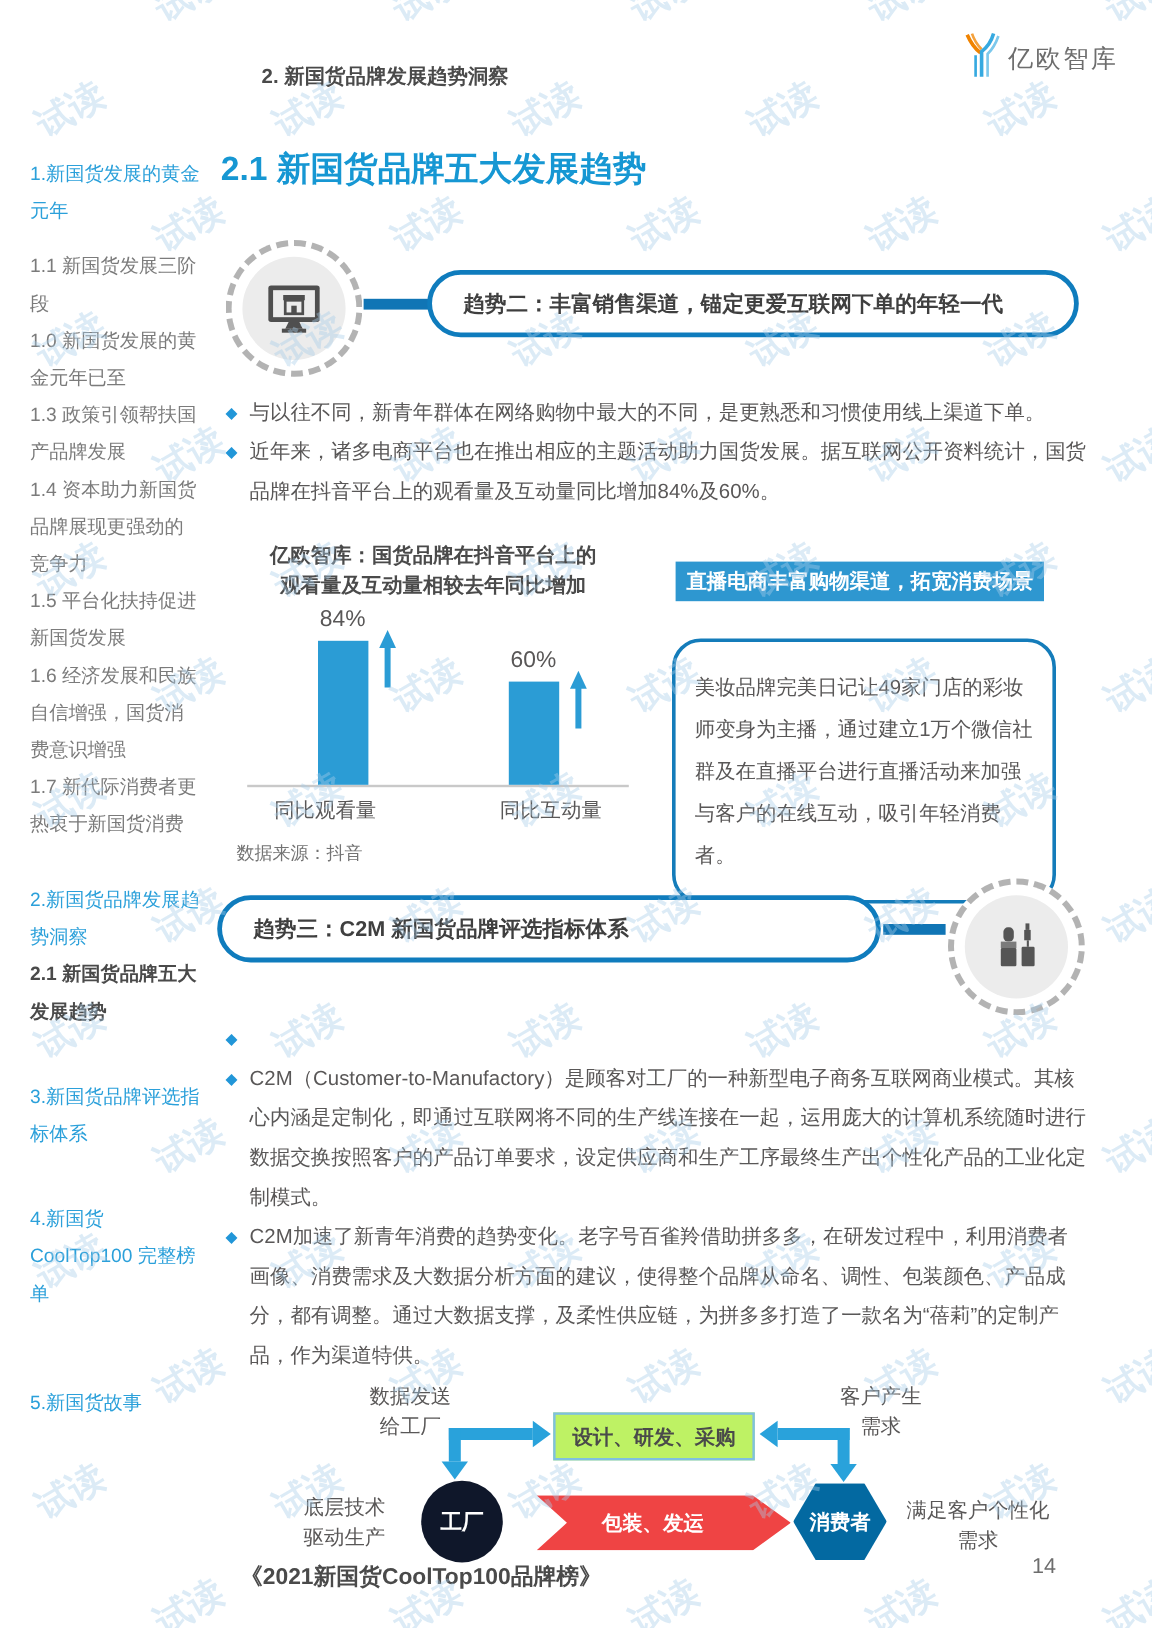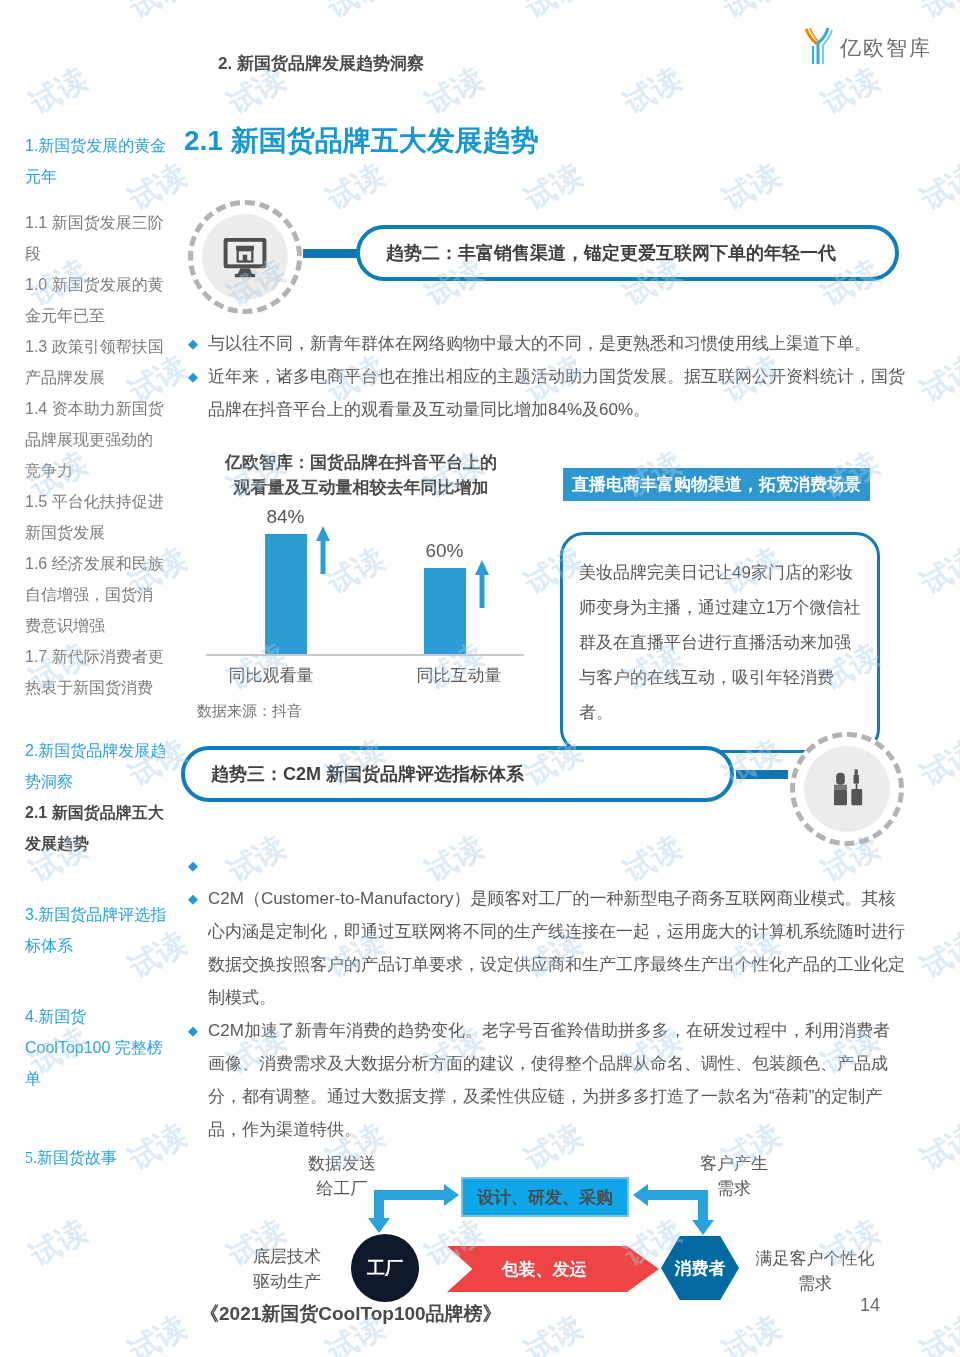--- a/index.html
+++ b/index.html
@@ -49,21 +49,21 @@
   .chart-xlabels div { font-size:17px; color:#595757; width:130px; text-align:center; }
   .chart-source { position:absolute; left:197px; top:702px; font-size:15px; color:#737373; }
 
   
   .ribbon { position:absolute; left:563px; top:468px; background:#2e97d0; color:#ffffff; font-size:17px; font-weight:bold; padding:5px 9px; }
   .quote-box { position:absolute; left:560px; top:532px; width:320px; border:3px solid #147cba; border-radius:24px; padding:20px 16px; font-size:17px; line-height:35px; color:#595757; background:#fff; }
 
   
   .flow { position:absolute; left:185px; top:1148px; width:725px; height:165px; font-size:17px; color:#595757; }
   .flow-label { position:absolute; text-align:center; white-space:pre-line; line-height:25px; }
-  .flow-box { position:absolute; left:276px; top:29px; width:168px; height:40px; border:2px solid #7fc0e0; display:flex; align-items:center; justify-content:center; font-weight:bold; color:#4a4a4a; background:#0ea5e9; }
+  .flow-box { position:absolute; left:276px; top:29px; width:168px; height:40px; border:2px solid #7fc0e0; display:flex; align-items:center; justify-content:center; font-weight:bold; color:#4a4a4a; background:#bef264; }
   .fbar { position:absolute; background:#29a2db; }
   .tri { position:absolute; width:0; height:0; }
   .tri-right { border-top:11px solid transparent; border-bottom:11px solid transparent; border-left:15px solid #29a2db; }
   .tri-left  { border-top:11px solid transparent; border-bottom:11px solid transparent; border-right:15px solid #29a2db; }
   .tri-down  { border-left:11px solid transparent; border-right:11px solid transparent; border-top:15px solid #29a2db; }
   .flow-circle { position:absolute; left:166px; top:86px; width:68px; height:68px; border-radius:50%; background:#0f172a; color:#fff; font-weight:bold; display:flex; align-items:center; justify-content:center; font-size:18px; }
   .flow-hex { position:absolute; left:476px; top:88px; width:78px; height:64px; background:#0369a1; color:#fff; font-weight:bold; display:flex; align-items:center; justify-content:center; font-size:17px; clip-path:polygon(24% 0,76% 0,100% 50%,76% 100%,24% 100%,0 50%); }
   .flow-bigarrow { position:absolute; left:262px; top:98px; width:212px; height:46px; background:#ef4444; color:#fff; font-weight:bold; font-size:17px; display:flex; align-items:center; justify-content:center; padding-right:18px; clip-path:polygon(0 0,85% 0,100% 50%,85% 100%,0 100%,12% 50%); }
 
   
@@ -95,21 +95,21 @@
       <div class="side-item sub">1.0 新国货发展的黄金元年已至</div>
       <div class="side-item sub">1.3 政策引领帮扶国产品牌发展</div>
       <div class="side-item sub">1.4 资本助力新国货品牌展现更强劲的竞争力</div>
       <div class="side-item sub">1.5 平台化扶持促进新国货发展</div>
       <div class="side-item sub">1.6 经济发展和民族自信增强，国货消费意识增强</div>
       <div class="side-item sub">1.7 新代际消费者更热衷于新国货消费</div>
       <div class="side-item section" style="margin-top: 32px;">2.新国货品牌发展趋势洞察</div>
       <div class="side-item active">2.1 新国货品牌五大发展趋势</div>
       <div class="side-item section" style="margin-top: 40px;">3.新国货品牌评选指标体系</div>
       <div class="side-item section" style="margin-top: 40px;">4.新国货 CoolTop100 完整榜单</div>
-      <div class="side-item section" style="margin-top: 48px; font-family: Liberation Serif, serif;">5.新国货故事</div>
+      <div class="side-item section" style="margin-top: 60px;">5.新国货故事</div>
     </div>
 
   <div class="page-title">2.1 新国货品牌五大发展趋势</div>
 
   <div class="dashed-circle" style="left:188px; top:200px;">
     <div class="icon-circle">
       <svg width="54" height="54" viewBox="0 0 48 48">
         <rect x="5" y="7" width="38" height="27" rx="2" fill="#4f4f4f"></rect>
         <rect x="8.5" y="10.5" width="31" height="20" fill="#ececec"></rect>
         <path d="M16 14 h16 v4 h-16 z" fill="#4f4f4f"></path>

